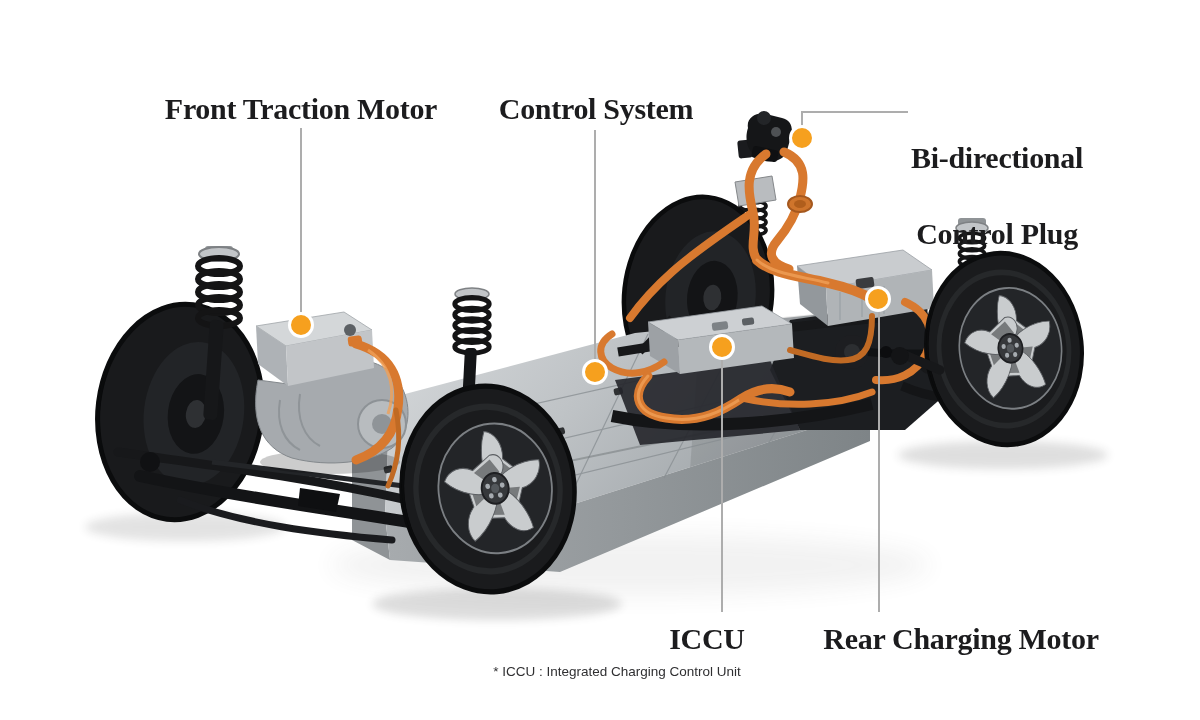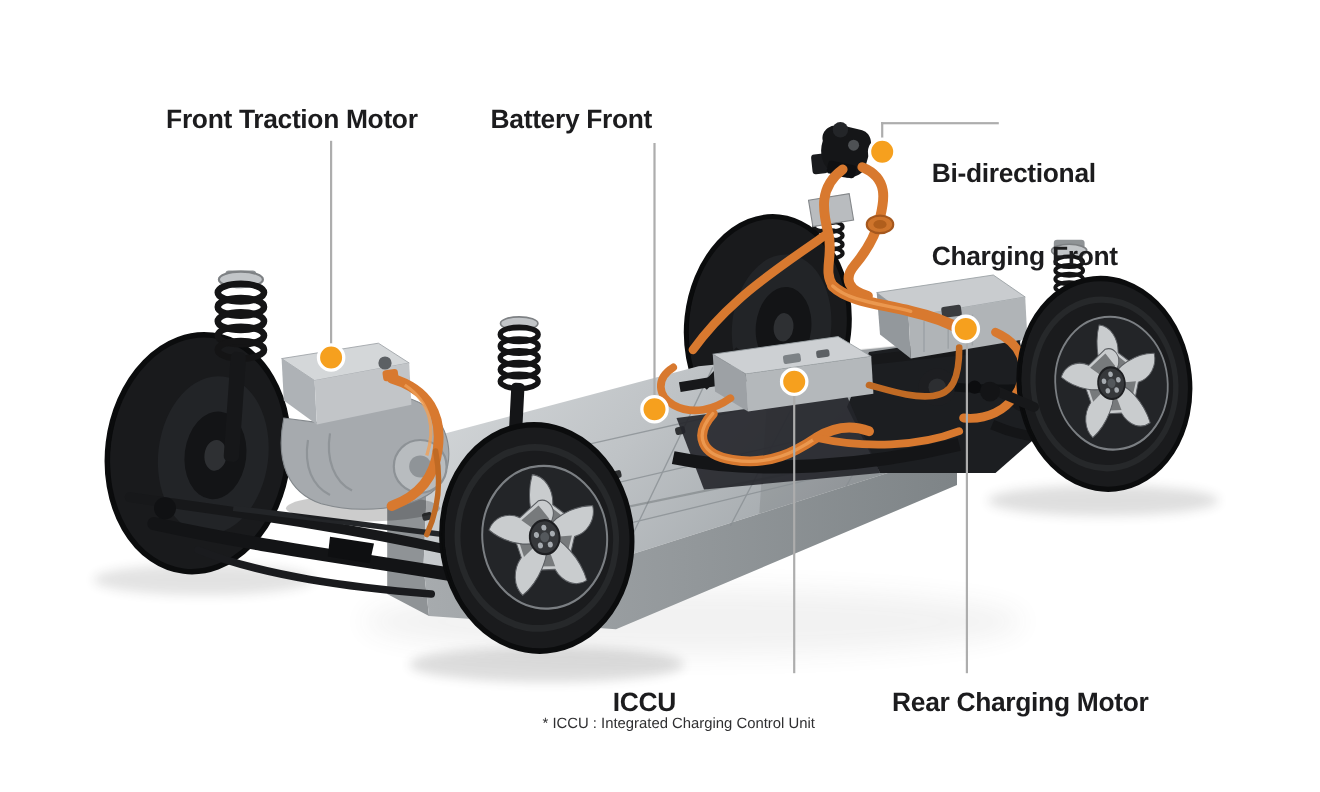--- a/index.html
+++ b/index.html
@@ -9,22 +9,22 @@
     --leader:#ADADAD;
     --bg:#FFFFFF;
   }
   html,body{margin:0;padding:0;background:var(--bg);}
   #stage{
     position:relative;width:1200px;height:720px;background:var(--bg);
     overflow:hidden;font-family:"Liberation Sans",sans-serif;
   }
   #illustration{position:absolute;left:0;top:0;width:1200px;height:720px;}
   .label{
-    position:absolute;font-weight:700;font-size:24px;line-height:28px;
-    letter-spacing:-0.3px;color:var(--label);width:300px;
+    position:absolute;font-weight:700;font-size:30px;line-height:28px;
+    letter-spacing:-0.3px;color:var(--label);text-align:center;width:300px;font-family:Liberation Serif, serif;
   }
   .label .ln{display:block;margin-top:47px;}
   .footnote{
     position:absolute;font-weight:400;font-size:13.5px;line-height:16px;
     color:#2F2F31;text-align:center;width:320px;letter-spacing:0;
   }
   .leader{position:absolute;background:var(--leader);}
   .leader.v{width:1.5px;}
   .leader.h{height:1.5px;}
   .dot{
@@ -294,23 +294,23 @@
   <div class="leader v" style="left:721px;top:358px;height:254px;"></div>
   <div class="leader v" style="left:878px;top:310px;height:302px;"></div>
 
   <div class="dot" style="left:288px;top:312px;"></div>
   <div class="dot" style="left:582px;top:359px;"></div>
   <div class="dot" style="left:789px;top:125px;"></div>
   <div class="dot" style="left:709px;top:334px;"></div>
   <div class="dot" style="left:865px;top:286px;"></div>
 
   <div class="label" style="left:151px;top:95px;">Front Traction Motor</div>
-  <div class="label" style="left:446px;top:95px;">Battery Front</div>
+  <div class="label" style="left:446px;top:95px;">Control System</div>
   <div class="label" style="left:847px;top:96px;line-height:29px;">
     <span class="ln">Bi-directional</span>
-    <span class="ln">Charging Front</span>
+    <span class="ln">Control Plug</span>
   </div>
   <div class="label" style="left:557px;top:625px;">ICCU</div>
   <div class="label" style="left:811px;top:625px;">Rear Charging Motor</div>
 
-  <div class="footnote" style="left:457px;top:650px;">* ICCU : Integrated Charging Control Unit</div>
+  <div class="footnote" style="left:457px;top:664px;">* ICCU : Integrated Charging Control Unit</div>
 
 </div>
 
 </body></html>

